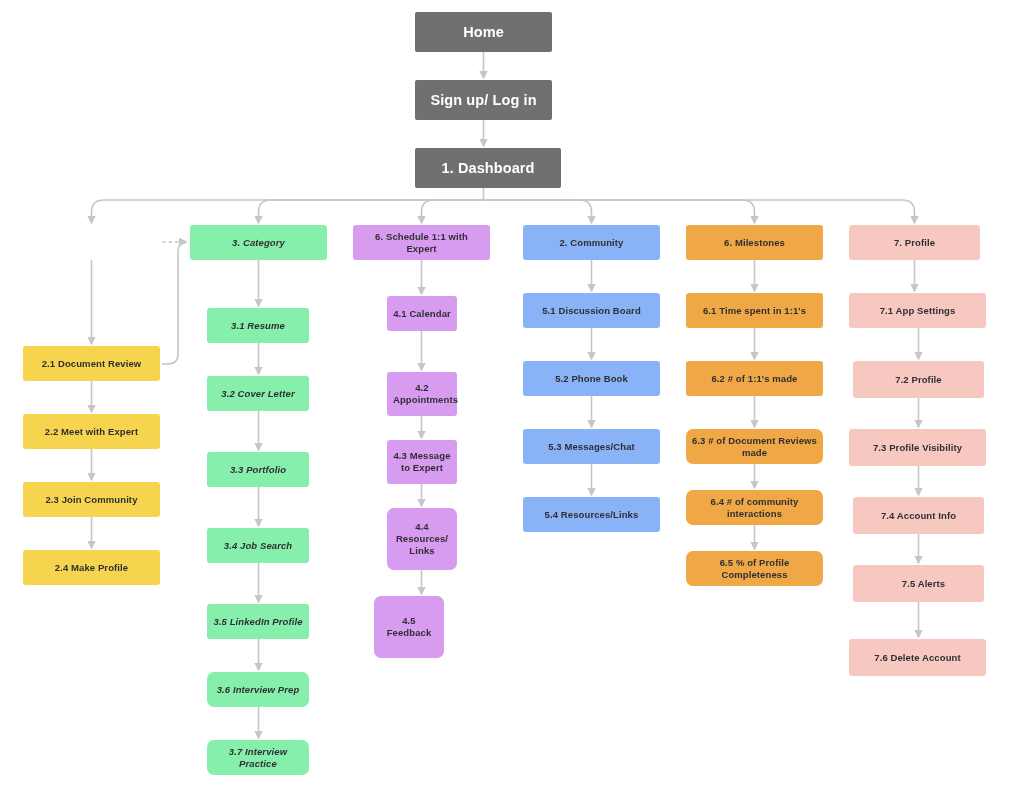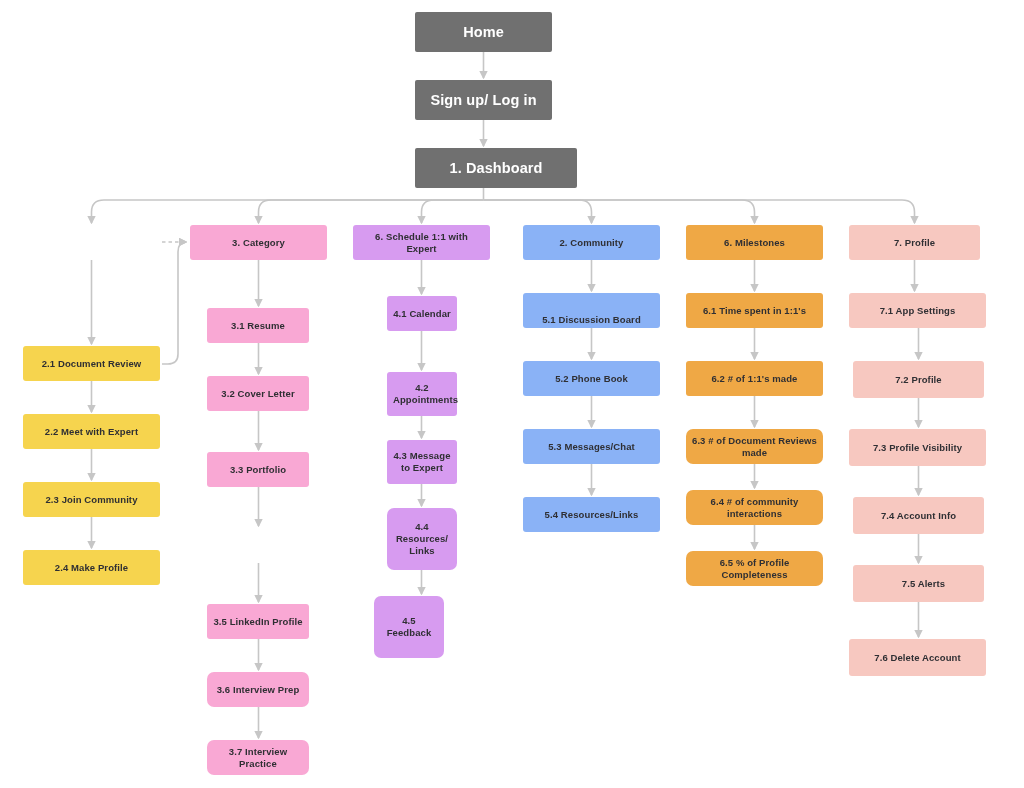--- a/index.html
+++ b/index.html
@@ -52,24 +52,25 @@
     font-weight: 700;
     border-radius: 2px;
   }
   .n-yellow {
     background: #F6D44E;
     color: #2f2f33;
     font-size: 9.5px;
     font-weight: 700;
   }
   .n-green {
-    background: #f9a8d4;
-    color: #2f2f33;
-    font-size: 9.5px;
-    font-weight: 700;
+    background: #86efac;
+    color: #2f2f33;
+    font-size: 9.5px;
+    font-weight: 700;
+    font-style: italic;
   }
   .n-purple {
     background: #D79BF0;
     color: #2f2f33;
     font-size: 9.5px;
     font-weight: 700;
   }
   .n-blue {
     background: #8AB2F6;
     color: #2f2f33;
@@ -165,21 +166,21 @@
   </svg>
 
   <div class="node n-root" style="left:415px;top:12px;width:137px;height:40px;">
     <span class="node-label">Home</span>
   </div>
 
   <div class="node n-root" style="left:415px;top:80px;width:137px;height:40px;">
     <span class="node-label">Sign up/ Log in</span>
   </div>
 
-  <div class="node n-root" style="left:415px;top:148px;width:162px;height:40px;">
+  <div class="node n-root" style="left:415px;top:148px;width:146px;height:40px;">
     <span class="node-label">1.  Dashboard</span>
   </div>
 
   <div class="node n-yellow" style="left:23px;top:346px;width:137px;height:35px;">
     <span class="node-label">2.1 Document Review</span>
   </div>
   <div class="node n-yellow" style="left:23px;top:414px;width:137px;height:35px;">
     <span class="node-label">2.2 Meet with Expert</span>
   </div>
   <div class="node n-yellow" style="left:23px;top:482px;width:137px;height:35px;">
@@ -193,20 +194,23 @@
     <span class="node-label">3.  Category</span>
   </div>
   <div class="node n-green" style="left:207px;top:308px;width:102px;height:35px;">
     <span class="node-label">3.1 Resume</span>
   </div>
   <div class="node n-green" style="left:207px;top:376px;width:102px;height:35px;">
     <span class="node-label">3.2 Cover Letter</span>
   </div>
   <div class="node n-green" style="left:207px;top:452px;width:102px;height:35px;">
     <span class="node-label">3.3 Portfolio</span>
+  </div>
+  <div class="node n-green" style="left:207px;top:528px;width:102px;height:35px;">
+    <span class="node-label">3.4 Job Search</span>
   </div>
   <div class="node n-green" style="left:207px;top:604px;width:102px;height:35px;">
     <span class="node-label">3.5 LinkedIn Profile</span>
   </div>
   <div class="node n-green rounded" style="left:207px;top:672px;width:102px;height:35px;">
     <span class="node-label">3.6 Interview Prep</span>
   </div>
   <div class="node n-green rounded" style="left:207px;top:740px;width:102px;height:35px;">
     <span class="node-label">3.7 Interview Practice</span>
   </div>
@@ -230,21 +234,21 @@
 Resources/
 Links</span>
   </div>
   <div class="node n-purple rounded" style="left:374px;top:596px;width:70px;height:62px;">
     <span class="node-label">4.5 Feedback</span>
   </div>
 
   <div class="node n-blue" style="left:523px;top:225px;width:137px;height:35px;">
     <span class="node-label">2.  Community</span>
   </div>
-  <div class="node n-blue" style="left:523px;top:293px;width:137px;height:35px;align-items:flex-end;">
+  <div class="node n-blue" style="left:523px;top:293px;width:137px;height:35px;">
     <span class="node-label">5.1 Discussion Board</span>
   </div>
   <div class="node n-blue" style="left:523px;top:361px;width:137px;height:35px;">
     <span class="node-label">5.2 Phone Book</span>
   </div>
   <div class="node n-blue" style="left:523px;top:429px;width:137px;height:35px;">
     <span class="node-label">5.3 Messages/Chat</span>
   </div>
   <div class="node n-blue" style="left:523px;top:497px;width:137px;height:35px;">
     <span class="node-label">5.4 Resources/Links</span>

